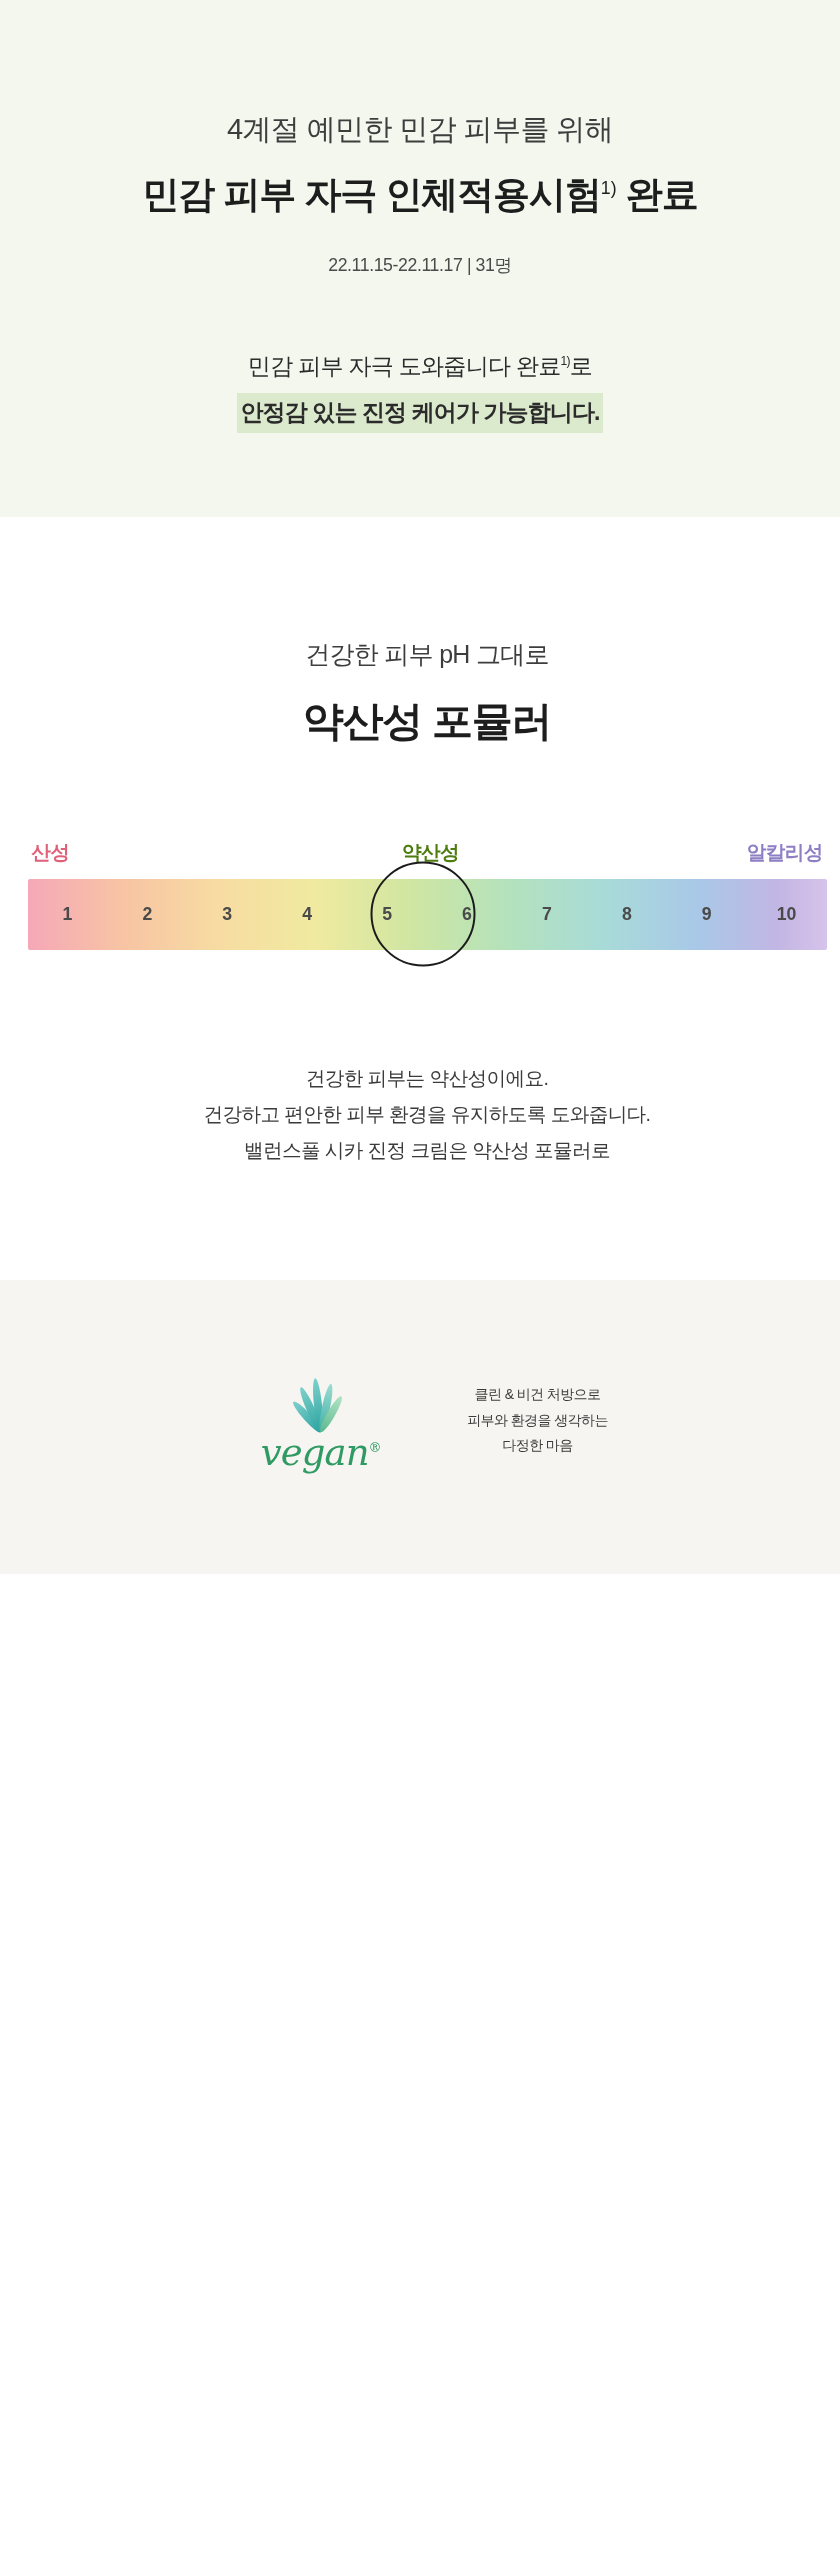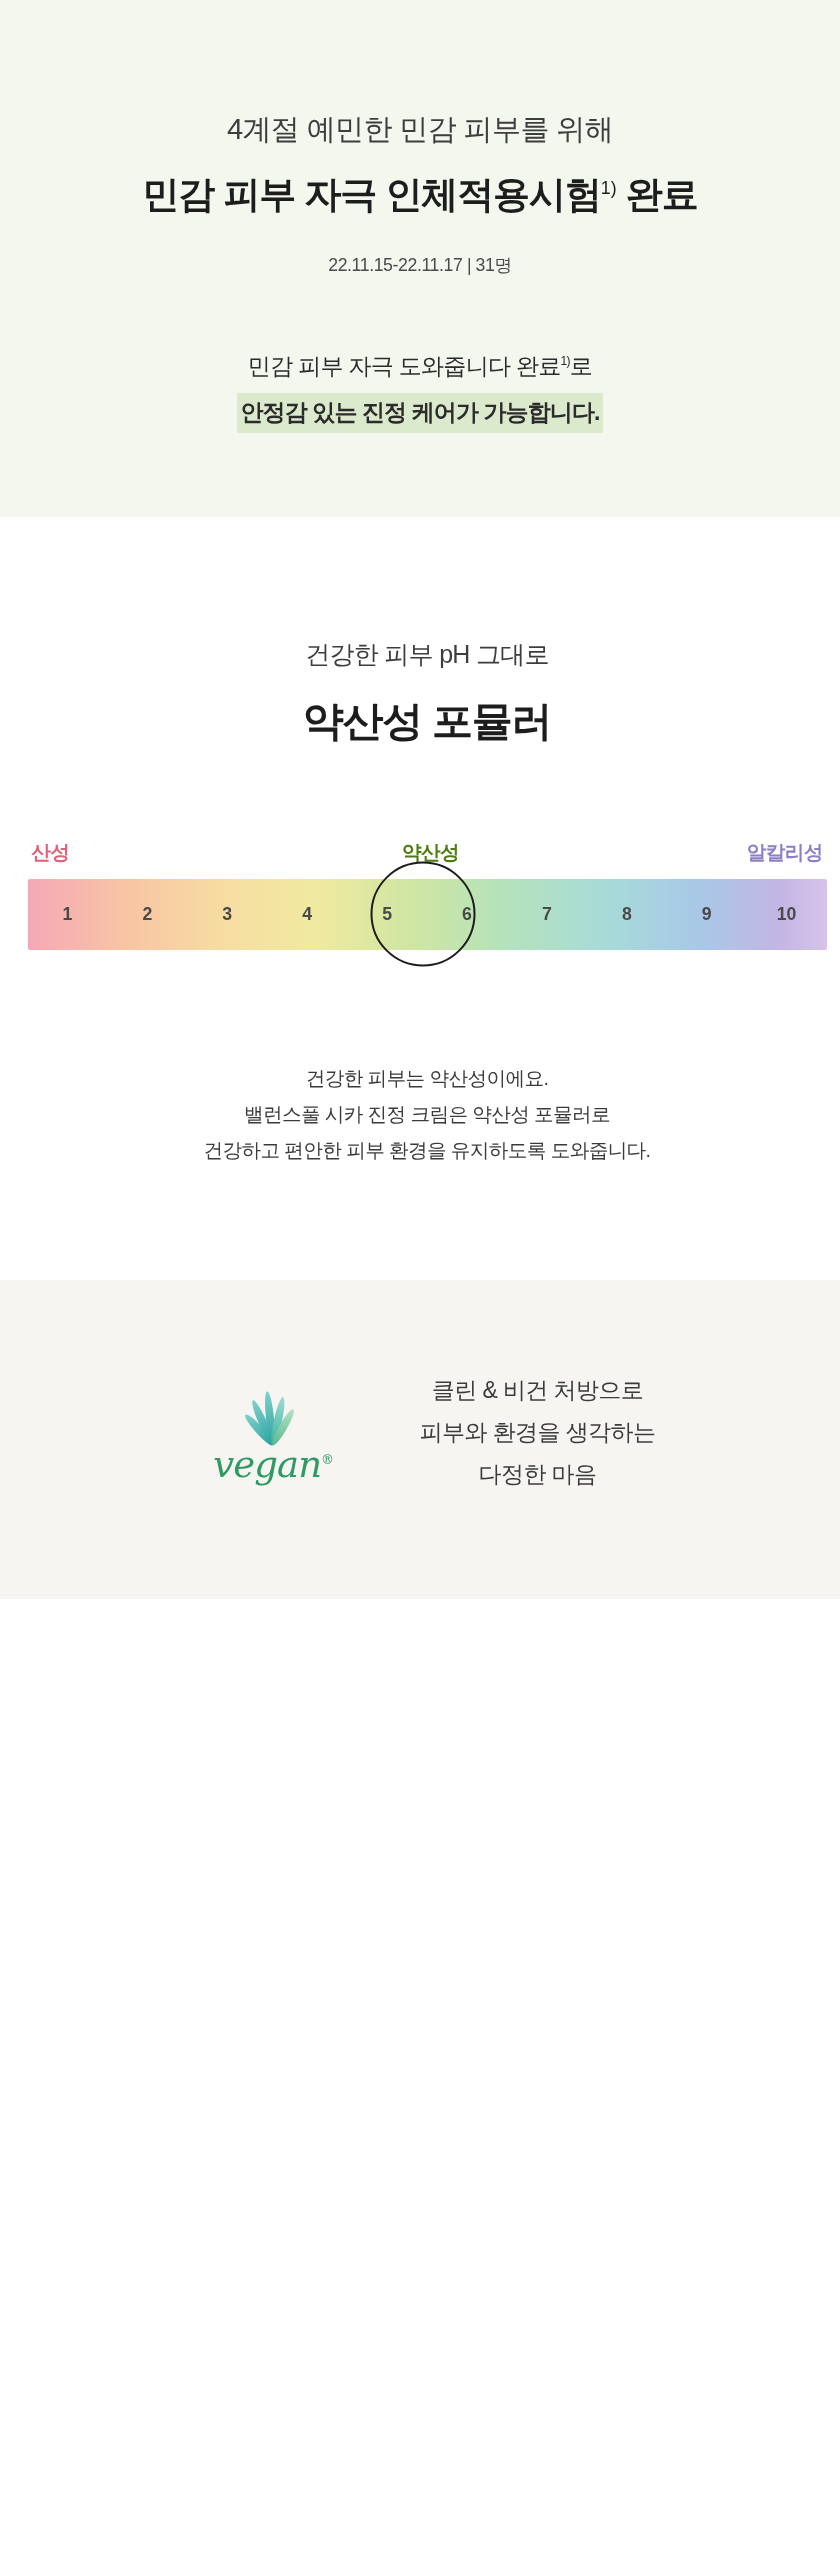--- a/index.html
+++ b/index.html
@@ -295,21 +295,21 @@
     color: #2f9a63;
     letter-spacing: -0.9px;
     line-height: 1;
   }
   .vegan-wordmark sup {
     font-size: 13px;
     vertical-align: super;
     font-style: normal;
   }
   .vegan-text {
-    font-size: 23px;
+    font-size: 14px;
     line-height: 1.82;
     letter-spacing: -0.6px;
     color: #3b3b3b;
     text-align: center;
   }
 </style>
 </head>
 <body>
 
 <div class="page">
@@ -349,22 +349,22 @@
         <span class="tick">7</span>
         <span class="tick">8</span>
         <span class="tick">9</span>
         <span class="tick">10</span>
         <div class="scale-circle"></div>
       </div>
     </div>
 
     <div class="ph-desc">
       <div>건강한 피부는 약산성이에요.</div>
+      <div>건강하고 편안한 피부 환경을 유지하도록 도와줍니다.</div>
       <div>밸런스풀 시카 진정 크림은 약산성 포뮬러로</div>
-      <div>건강하고 편안한 피부 환경을 유지하도록 도와줍니다.</div>
     </div>
   </section>
 
   <section class="section-vegan">
     <div class="vegan-row">
       <div class="vegan-logo">
         <div class="vegan-leaf">
           <span></span>
             <span></span>
             <span></span>

